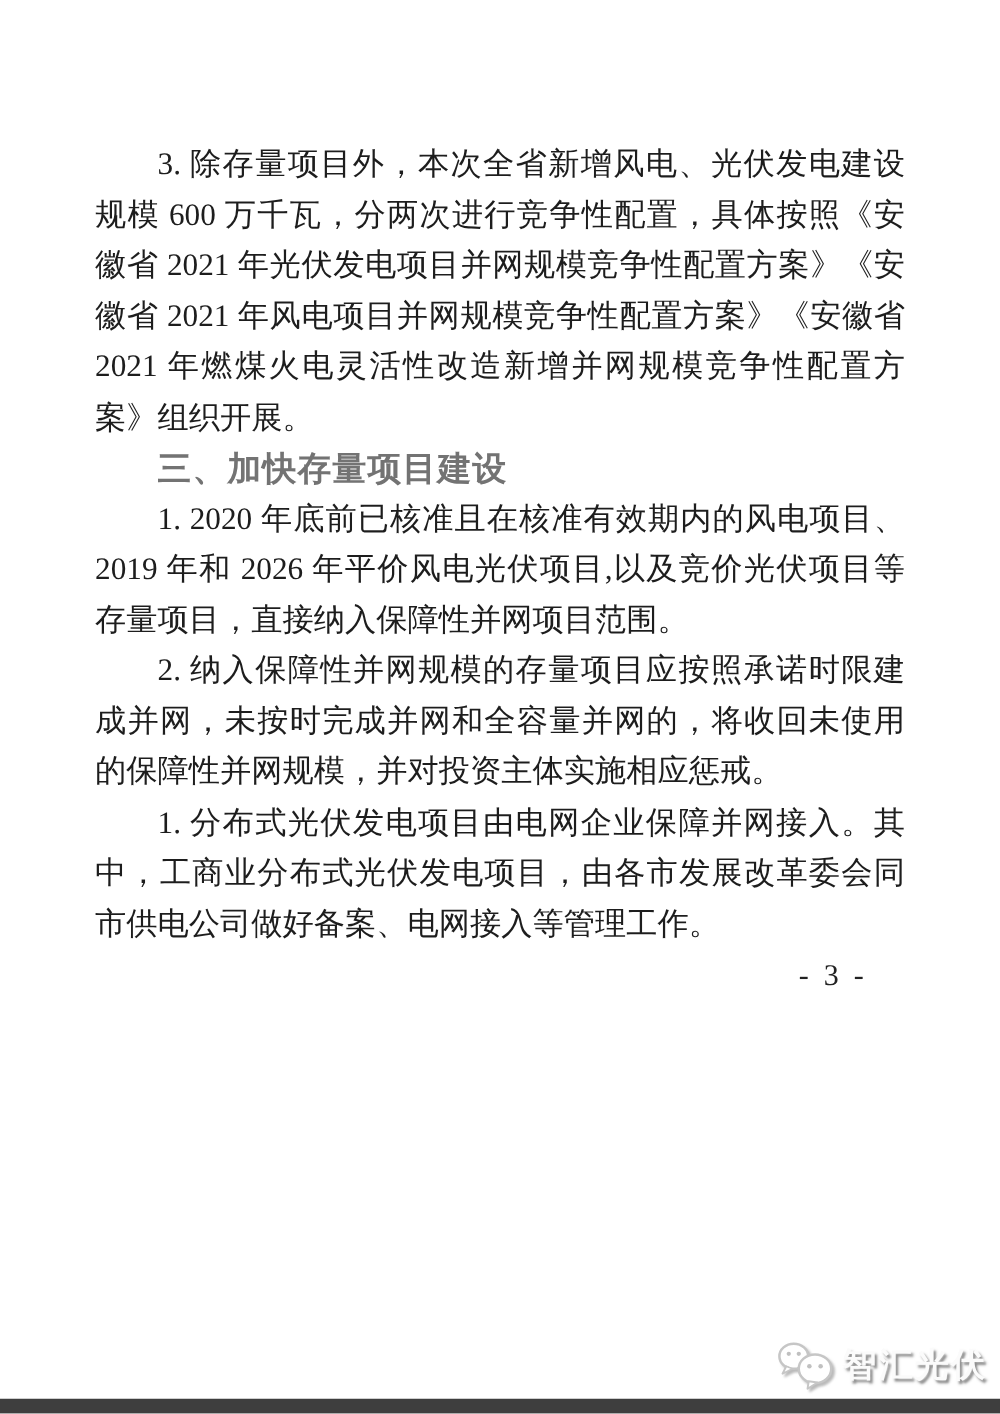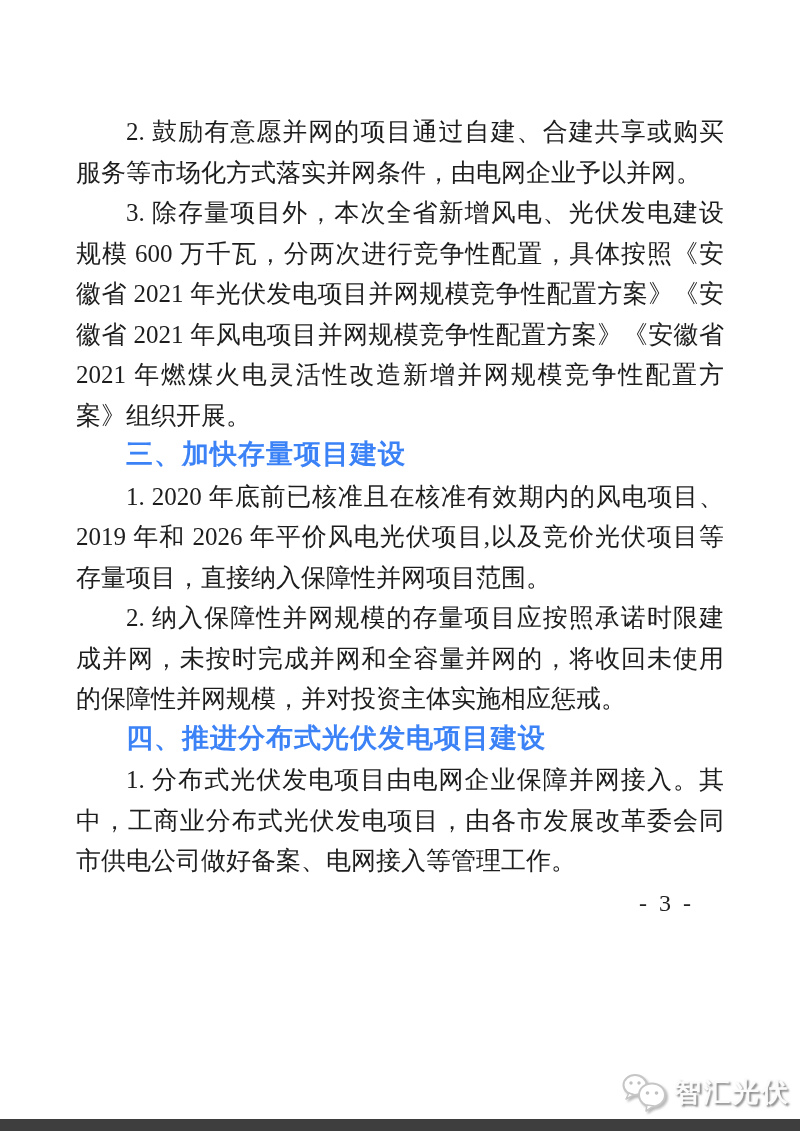--- a/index.html
+++ b/index.html
@@ -31,23 +31,23 @@
     text-align: justify;
     text-justify: inter-character;
     text-indent: 2em;
     color: #1d1d1d;
   }
   h2.heading {
     margin: 0;
     font-size: 27px;
     line-height: 40.5px;
     text-indent: 1.85em;
-    font-family: Liberation Mono, monospace;
+    font-family: Liberation Sans, sans-serif;
     font-weight: bold;
-    color: #3b82f6;
+    color: #737373;
     letter-spacing: 1px;
   }
   .page-number {
     margin-top: 8px;
     text-align: right;
     padding-right: 30px;
     font-size: 24px;
     letter-spacing: 3px;
     color: #222222;
   }
@@ -77,26 +77,24 @@
     bottom: 0;
     height: 12px;
     background: #3e3e3e;
   }
 </style>
 </head>
 <body>
 
 <div class="page">
   <div class="content">
-    <p class="body">2. 鼓励有意愿并网的项目通过自建、合建共享或购买服务等市场化方式落实并网条件，由电网企业予以并网。</p>
     <p class="body">3. 除存量项目外，本次全省新增风电、光伏发电建设规模 600 万千瓦，分两次进行竞争性配置，具体按照《安徽省 2021 年光伏发电项目并网规模竞争性配置方案》《安徽省 2021 年风电项目并网规模竞争性配置方案》《安徽省 2021 年燃煤火电灵活性改造新增并网规模竞争性配置方案》组织开展。</p>
     <h2 class="heading">三、加快存量项目建设</h2>
     <p class="body">1. 2020 年底前已核准且在核准有效期内的风电项目、2019 年和 2026 年平价风电光伏项目,以及竞价光伏项目等存量项目，直接纳入保障性并网项目范围。</p>
     <p class="body">2. 纳入保障性并网规模的存量项目应按照承诺时限建成并网，未按时完成并网和全容量并网的，将收回未使用的保障性并网规模，并对投资主体实施相应惩戒。</p>
-    <h2 class="heading">四、推进分布式光伏发电项目建设</h2>
     <p class="body">1. 分布式光伏发电项目由电网企业保障并网接入。其中，工商业分布式光伏发电项目，由各市发展改革委会同市供电公司做好备案、电网接入等管理工作。</p>
     <div class="page-number">- 3 -</div>
   </div>
 
   <div class="watermark">
     <svg class="wechat-icon-svg" width="48" height="40" viewBox="0 0 48 40" xmlns="http://www.w3.org/2000/svg">
       <ellipse cx="14" cy="13" rx="11.5" ry="10" fill="#ffffff" stroke="#c6c6c6" stroke-width="2"></ellipse>
       <path d="M8 21 L5 27 L13 23 Z" fill="#ffffff" stroke="#c6c6c6" stroke-width="1.5" stroke-linejoin="round"></path>
       <circle cx="10" cy="11" r="1.7" fill="#c0c0c0"></circle>
       <circle cx="18" cy="11" r="1.7" fill="#c0c0c0"></circle>

